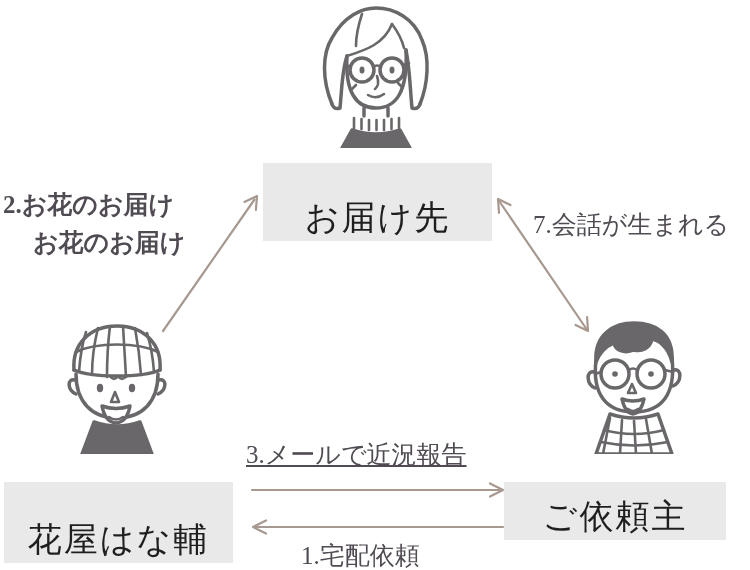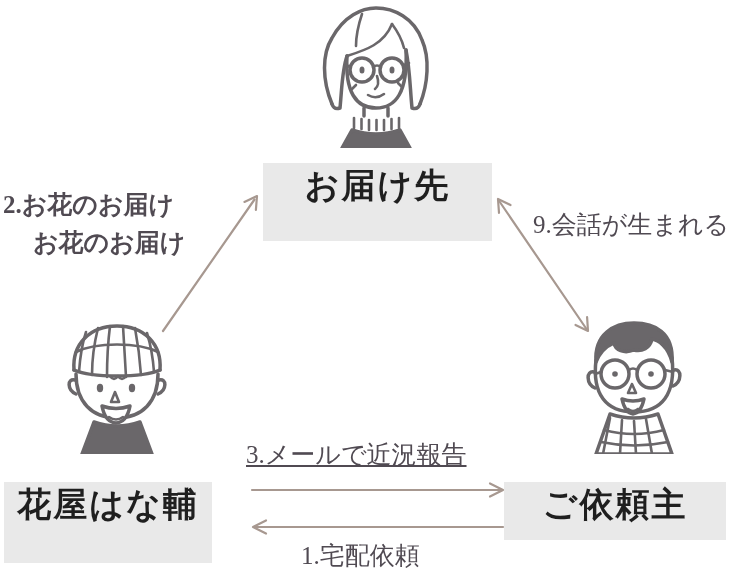--- a/index.html
+++ b/index.html
@@ -7,25 +7,25 @@
     width:750px; height:570px;
     background: var(--page-background, #ffffff);
     font-family: "Liberation Serif", "DejaVu Serif", serif;
   }
   .stage { position:relative; width:750px; height:570px; overflow:hidden; }
 
   .node {
     position:absolute;
     background: var(--box-background, #e9e9e9);
     color: var(--box-text, #1f1f1f);
-    display:flex; align-items:flex-start; justify-content:center;
-    font-size:34px; letter-spacing:2px;font-weight:bold;
+    display:flex; align-items:flex-end; justify-content:center;
+    font-size:34px; letter-spacing:2px;
   }
   .node-recipient { left:263px; top:163px; width:229px; height:78px; }
-  .node-florist   { left:4px;   top:482px; width:208px; height:81px; }
+  .node-florist   { left:4px;   top:482px; width:229px; height:81px; }
   .node-client    { left:504px; top:482px; width:222px; height:58px; }
 
   .edge-label {
     position:absolute;
     color: var(--label-text, #504a52);
     font-size:25px; line-height:38px;
     white-space:nowrap;
   }
   .label-delivery { left:3px; top:186px;font-weight:bold; }
   .label-delivery .line2 { display:block; padding-left:30px; }
@@ -183,17 +183,17 @@
     <span>花屋はな輔</span>
   </div>
   <div class="node node-client">
     <span>ご依頼主</span>
   </div>
 
   <div class="edge-label label-delivery">
     <span class="line1">2.お花のお届け</span>
     <span class="line2">お花のお届け</span>
   </div>
-  <div class="edge-label label-conversation">9.会話が生まれる</div>
+  <div class="edge-label label-conversation">7.会話が生まれる</div>
   <div class="edge-label label-email">3.メールで近況報告</div>
   <div class="edge-label label-request">1.宅配依頼</div>
 
 </div>
 
 </body></html>

